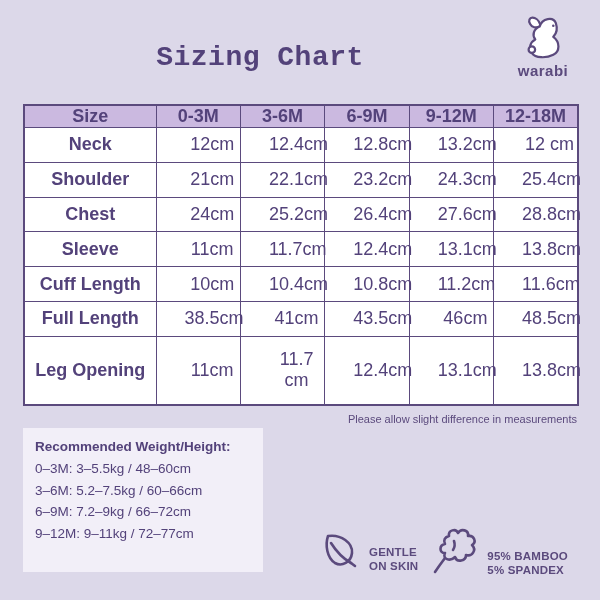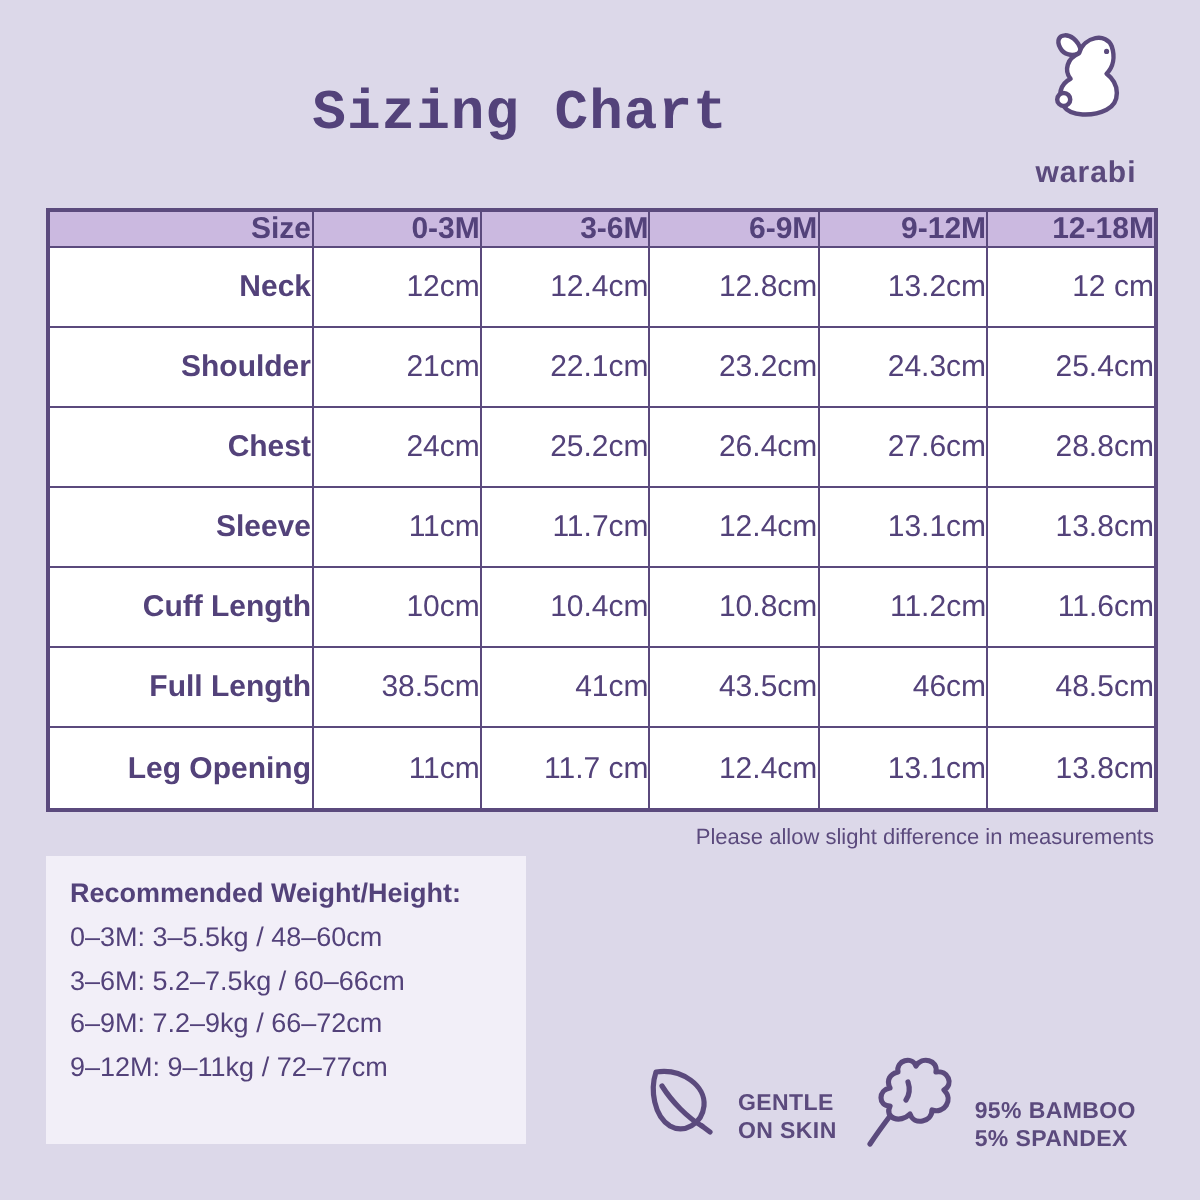--- a/index.html
+++ b/index.html
@@ -32,47 +32,47 @@
   .brand{
     position:absolute;
     top:12px;right:18px;width:78px;
     text-align:center;
   }
   .brand svg{display:block;margin:0 auto;}
   .brand-name{
     font-size:15px;font-weight:700;
     color:var(--accent);
     letter-spacing:0.5px;
-    margin-top:18px;
+    margin-top:2px;
   }
   table.sizing{
     position:absolute;
     left:23px;top:104px;
     width:554px;height:302px;
     border-collapse:collapse;
     table-layout:fixed;
     background:var(--cell-bg);
   }
   table.sizing th,table.sizing td{
     border:1.5px solid var(--border);
-    text-align:right;vertical-align:middle;
-    font-size:15px;
+    text-align:center;vertical-align:middle;
+    font-size:18px;
     color:var(--text);
     padding:0;
   }
   table.sizing{border:2px solid var(--border);}
   table.sizing thead th{
     background:var(--table-header-bg);
     font-weight:700;
   }
   table.sizing tbody th{
     background:var(--cell-bg);
     font-weight:700;
   }
-  table.sizing tbody td{font-weight:400;}
+  table.sizing tbody td{font-weight:400;padding-left:28px;}
   col.c-label{width:132px;}
   col.c-size{width:84.4px;}
   .disclaimer{
     position:absolute;
     top:413px;right:23px;
     font-size:11px;
     color:var(--accent);
   }
   .reco-box{
     position:absolute;

